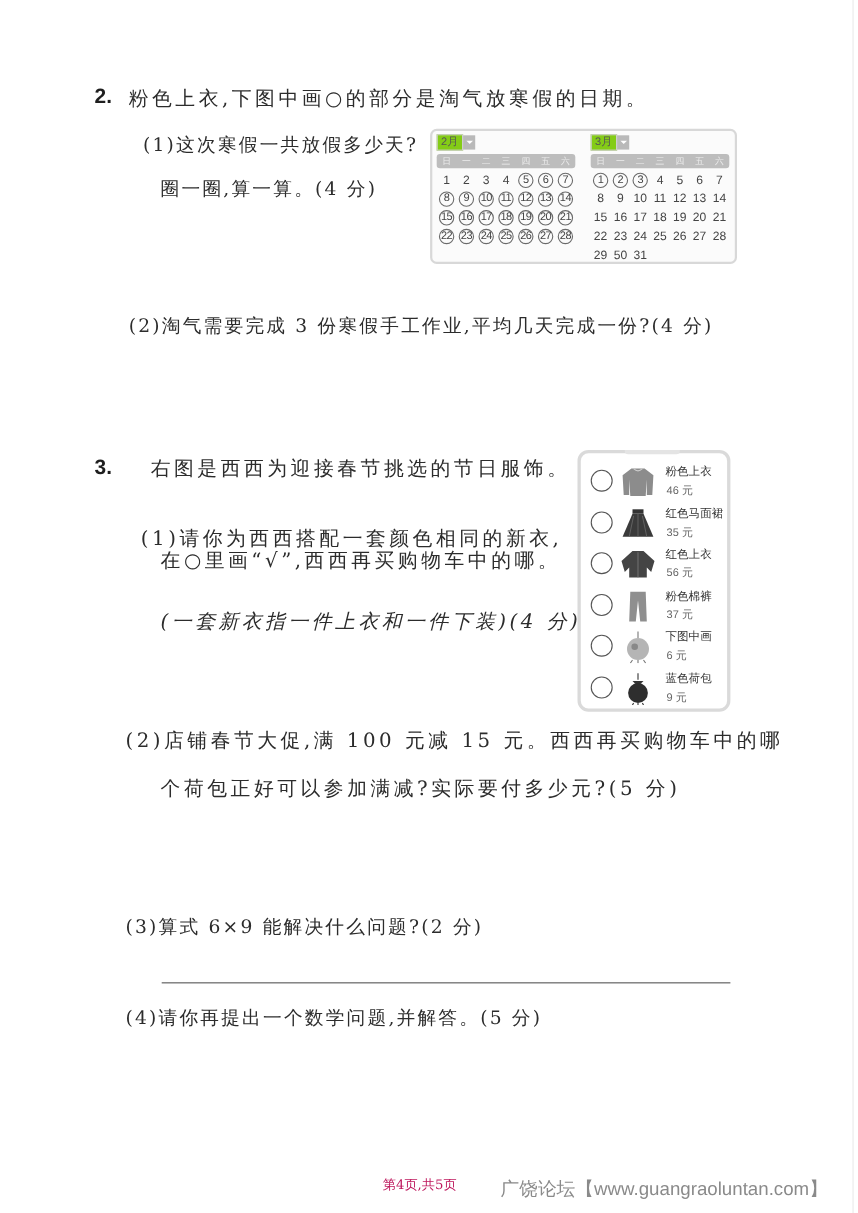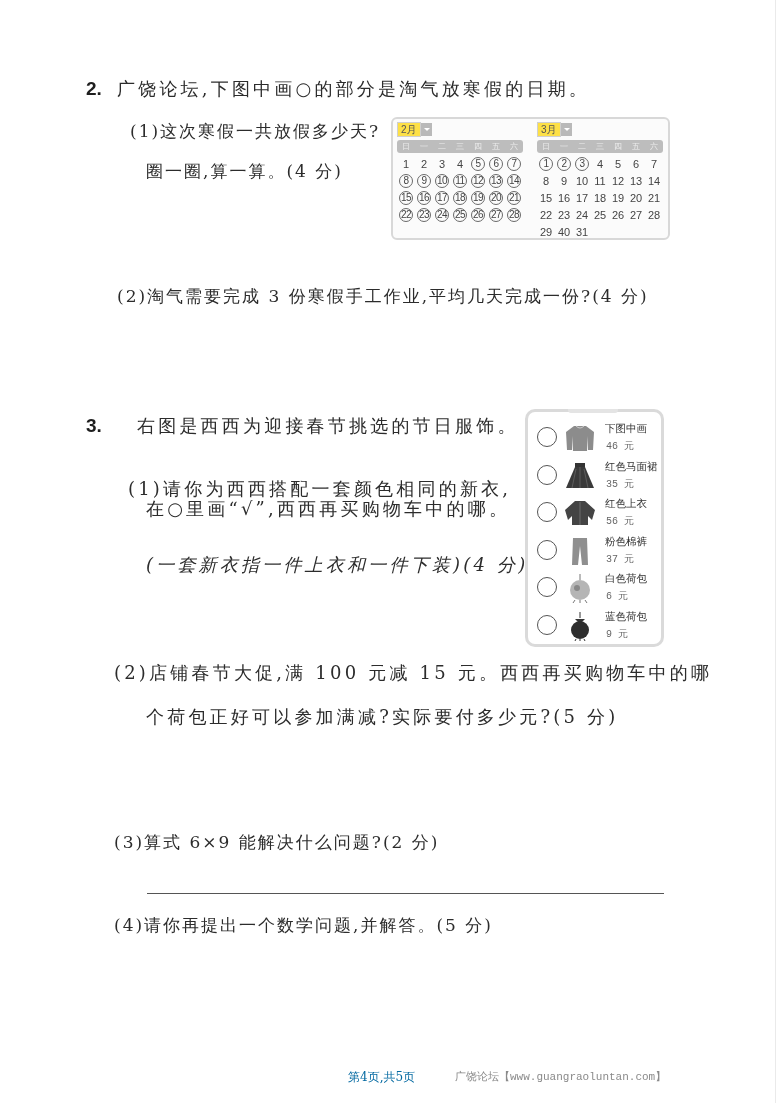--- a/index.html
+++ b/index.html
@@ -14,21 +14,21 @@
 
   
   .cal-box {
     left: 391px; top: 117px; width: 275px; height: 119px;
     border: 2px solid #d8d8d8; border-radius: 6px; background: #fbfbfb;
   }
   .cal { position: absolute; top: 3px; width: 126px; }
   .cal-head { display: flex; align-items: center; height: 15px; margin-bottom: 3px; }
   .month-label {
     font-family: "Liberation Sans", sans-serif; font-size: 10px; color: #555;
-    border: 1px solid #cfcfcf; background: #fde047; padding: 0 3px; height: 13px; line-height: 13px; text-align: center;
+    border: 1px solid #cfcfcf; background: #84cc16; padding: 0 3px; height: 13px; line-height: 13px; text-align: center;
   }
   .month-drop { width: 11px; height: 13px; background: #b9b9b9; position: relative; }
   .month-drop::after {
     content: ""; position: absolute; left: 3px; top: 5px;
     border-left: 3px solid transparent; border-right: 3px solid transparent; border-top: 3px solid #fff;
   }
   .week-bar {
     display: grid; grid-template-columns: repeat(7, 18px); height: 13px; background: #bdbdbd; border-radius: 3px;
     margin-bottom: 2px;
   }
@@ -49,32 +49,32 @@
   
   .shop {
     left: 525px; top: 409px; width: 133px; height: 232px;
     border: 3px solid #dadada; border-radius: 10px; background: #fff;
   }
   .notch { left: 40px; top: -3px; width: 50px; height: 4px; background: #e4e4e4; border-radius: 0 0 3px 3px; }
   .item { position: absolute; left: 0; width: 130px; height: 37px; }
   .radio { position: absolute; left: 9px; top: 7px; width: 18px; height: 18px; border: 1.5px solid #555; border-radius: 50%; background: #fff; }
   .thumb { position: absolute; left: 35px; top: 3px; width: 34px; height: 30px; }
   .iname { position: absolute; left: 77px; top: 2px; font-family: "DejaVu Sans", sans-serif; font-size: 10.5px; color: #333; white-space: nowrap; }
-  .iprice { position: absolute; left: 78px; top: 19px; font-family: Liberation Mono, monospace; font-size: 10px; color: #666; white-space: nowrap; text-align: right; }
+  .iprice { position: absolute; left: 78px; top: 19px; font-family: Liberation Sans, sans-serif; font-size: 10px; color: #666; white-space: nowrap; text-align: right; }
 
   .answer-line { left: 147px; top: 893px; width: 517px; height: 1px; background: #555; }
-  .footer-page { left: 348px; top: 1069px; font-family: "DejaVu Serif", serif; font-size: 12px; color: #0369a1; }
-  .footer-site { left: 455px; top: 1069px; font-family: Liberation Mono, monospace; font-size: 11px; color: #8a8a8a; white-space: nowrap; }
+  .footer-page { left: 348px; top: 1069px; font-family: "DejaVu Serif", serif; font-size: 12px; color: #be185d; }
+  .footer-site { left: 455px; top: 1069px; font-family: Liberation Sans, sans-serif; font-size: 17px; color: #8a8a8a; white-space: nowrap; }
   .scan-edge { right: 4px; top: 0; width: 1px; height: 1103px; background: #eaeaea; }
 </style>
 </head>
 <body>
 
 <div class="abs qnum" style="left:86px; top:78px;">2.</div>
-<div class="abs txt lg" style="left:117px; top:77px;">广饶论坛,下图中画○的部分是淘气放寒假的日期。</div>
+<div class="abs txt lg" style="left:117px; top:77px;">粉色上衣,下图中画○的部分是淘气放寒假的日期。</div>
 <div class="abs txt" style="left:130px; top:120px;">(1)这次寒假一共放假多少天?</div>
 <div class="abs txt" style="left:146px; top:160px;">圈一圈,算一算。(4 分)</div>
 
 <div class="abs cal-box">
   <div class="cal" id="cal0" style="left:4px;">
     <div class="cal-head">
       <span class="month-label">2月</span>
       <span class="month-drop"></span>
     </div>
     <div class="week-bar">
@@ -269,21 +269,21 @@
         <div class="day">
           <span>27</span>
         </div>
         <div class="day">
           <span>28</span>
         </div>
         <div class="day">
           <span>29</span>
         </div>
         <div class="day">
-          <span>40</span>
+          <span>50</span>
         </div>
         <div class="day">
           <span>31</span>
         </div>
       </div>
   </div>
 </div>
 
 <div class="abs txt" style="left:117px; top:285px;">(2)淘气需要完成 3 份寒假手工作业,平均几天完成一份?(4 分)</div>
 
@@ -294,21 +294,21 @@
 <div class="abs txt lg" style="left:146px; top:553px;font-style:italic;">(一套新衣指一件上衣和一件下装)(4 分)</div>
 
 <div class="abs shop" id="shop">
   <div class="abs notch"></div>
 <div class="item" style="top: 8px;">
       <div class="radio"></div>
       <div class="thumb"><svg viewBox="0 0 34 30" width="34" height="30">
           <path d="M11 3 L23 3 L31 9 L30 27 L25 27 L25 13 L24 28 L10 28 L9 13 L9 27 L4 27 L3 9 Z" fill="#8c8c8c"></path>
           <path d="M13 3 Q17 7 21 3" stroke="#ccc" fill="none"></path>
         </svg></div>
-      <div class="iname">下图中画</div>
+      <div class="iname">粉色上衣</div>
       <div class="iprice">46 元</div>
     </div>
     <div class="item" style="top: 45.5px;">
       <div class="radio"></div>
       <div class="thumb"><svg viewBox="0 0 34 30" width="34" height="30">
           <rect x="12" y="2" width="10" height="4" fill="#333"></rect>
           <path d="M12 6 L22 6 L31 27 L3 27 Z" fill="#3a3a3a"></path>
           <path d="M17 6 L17 27 M13 8 L9 27 M21 8 L25 27" stroke="#666" stroke-width="0.8"></path>
         </svg></div>
       <div class="iname">红色马面裙</div>
@@ -332,21 +332,21 @@
       <div class="iprice">37 元</div>
     </div>
     <div class="item" style="top: 158px;">
       <div class="radio"></div>
       <div class="thumb"><svg viewBox="0 0 34 30" width="34" height="30">
           <path d="M17 1 L17 7" stroke="#777"></path>
           <circle cx="17" cy="17" r="10" fill="#b5b5b5"></circle>
           <circle cx="14" cy="15" r="3" fill="#888"></circle>
           <path d="M12 27 L10 30 M17 27 L17 30 M22 27 L24 30" stroke="#777"></path>
         </svg></div>
-      <div class="iname">白色荷包</div>
+      <div class="iname">下图中画</div>
       <div class="iprice">6 元</div>
     </div>
     <div class="item" style="top: 195.5px;">
       <div class="radio"></div>
       <div class="thumb"><svg viewBox="0 0 34 30" width="34" height="30">
           <path d="M17 1 L17 7" stroke="#333"></path>
           <path d="M12 8 L22 8 L19 11 L15 11 Z" fill="#333"></path>
           <circle cx="17" cy="19" r="9" fill="#2e2e2e"></circle>
           <path d="M13 28 L12 30 M17 28 L17 30 M21 28 L22 30" stroke="#333"></path>
         </svg></div>

